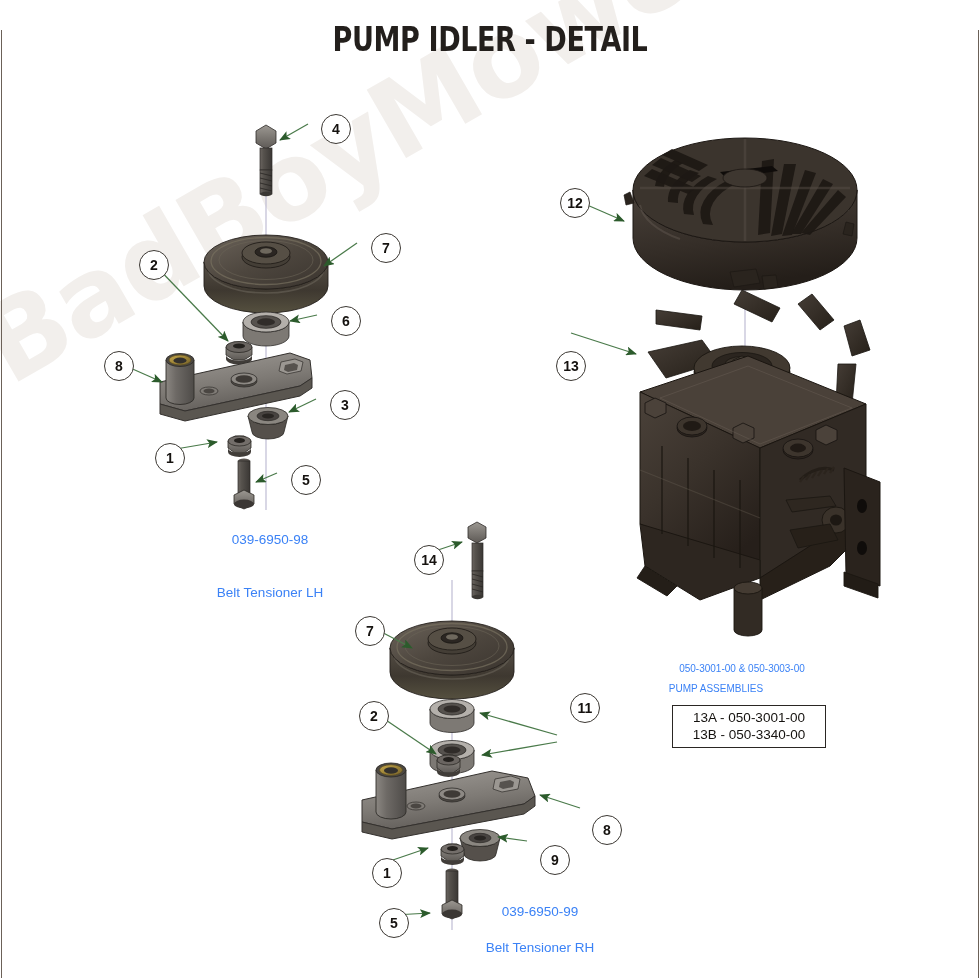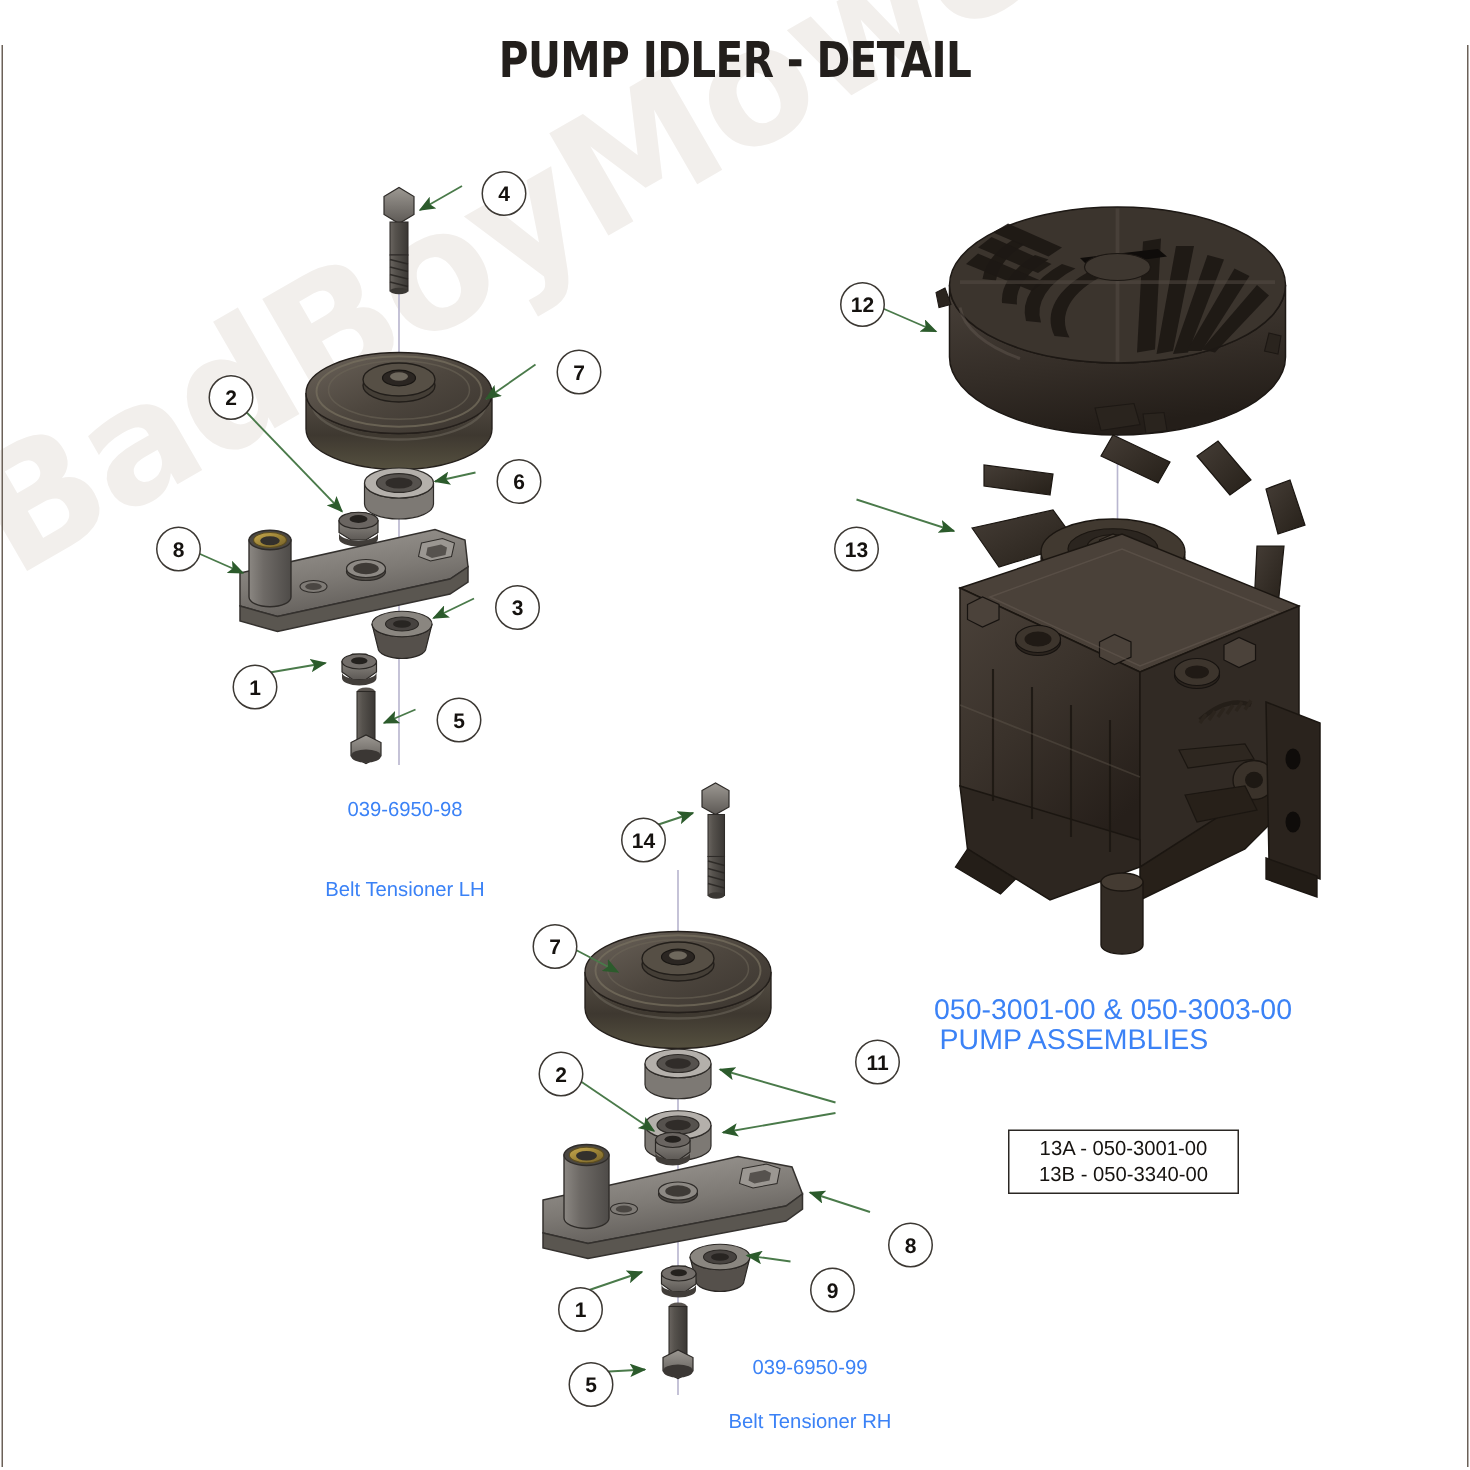--- a/index.html
+++ b/index.html
@@ -33,27 +33,27 @@
     font-weight:bold;font-size:33px;letter-spacing:-0.5px;
     color:#231f1c;z-index:6;
     transform:scaleX(0.82);
   }
 
   
   .caption{
     position:absolute;text-align:center;color:#3b82f6;
     font-size:13.5px;z-index:6;white-space:nowrap;
   }
-  .caption.big{font-size:19px;}
+  .caption.big{font-size:10px;}
 
   
   #pump-legend-box{
     position:absolute;left:672px;top:705px;width:140px;
     border:1px solid #2a2623;background:transparent;
-    z-index:6;padding:3px 6px 4px 6px;margin-top:48px;
+    z-index:6;padding:3px 6px 4px 6px;
   }
   #pump-legend-box div{
     font-size:13.5px;color:#15120f;line-height:17px;text-align:center;
     white-space:nowrap;
   }
 
   
   .balloon{
     position:absolute;width:30px;height:30px;border-radius:50%;
     border:1.3px solid #3c3833;background:#ffffff;

